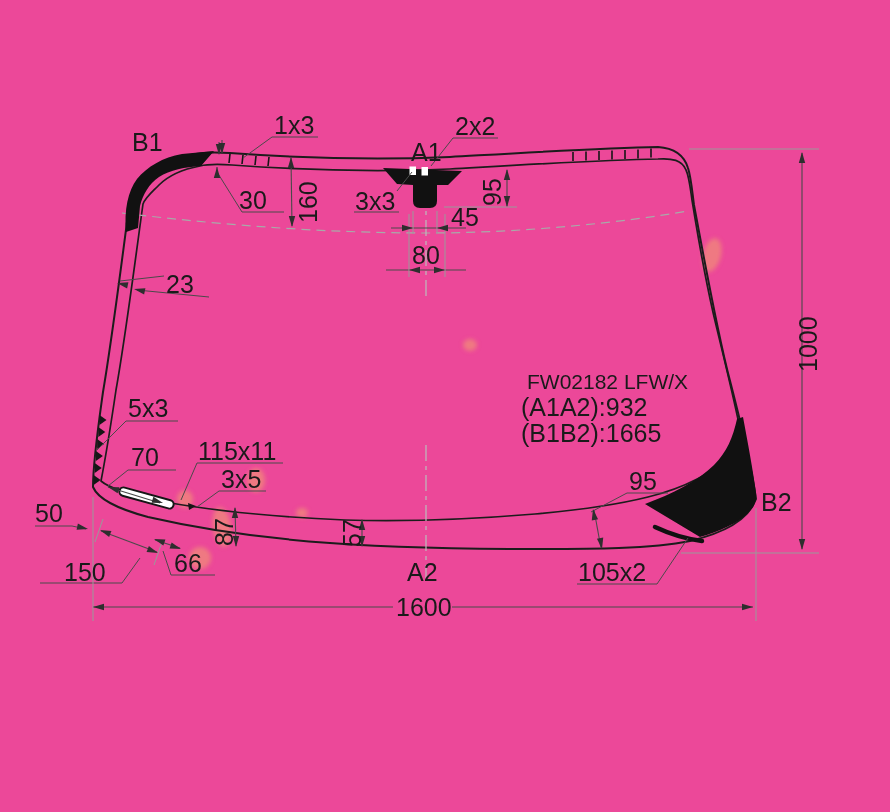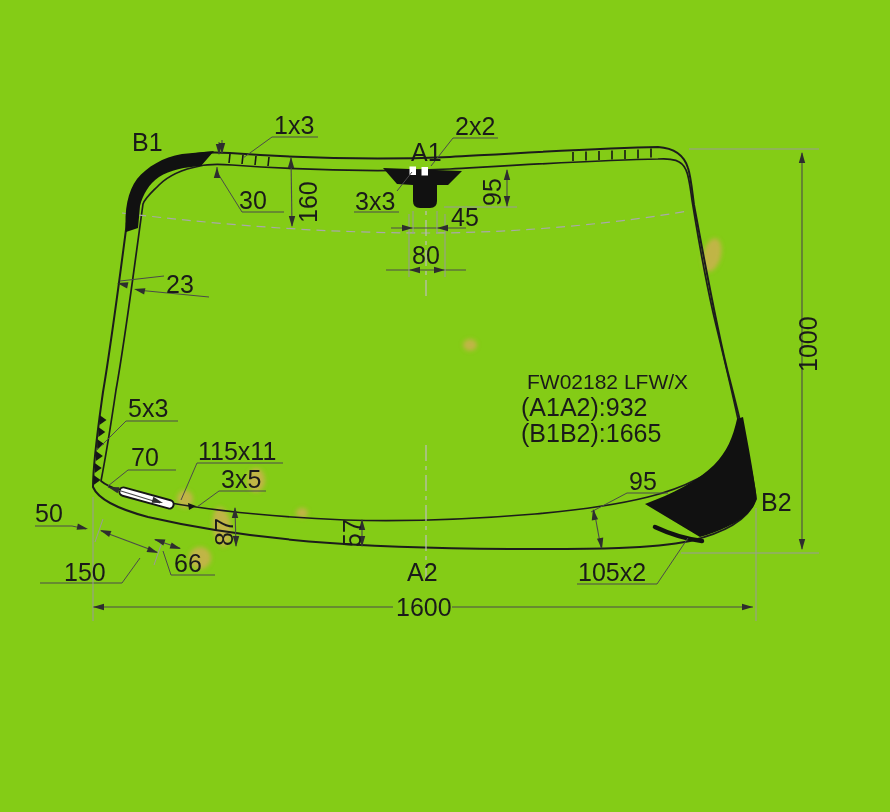--- a/index.html
+++ b/index.html
@@ -1,16 +1,16 @@
 <!DOCTYPE html>
 <html><head>
 <meta charset="utf-8">
 <style>
   html,body{margin:0;padding:0;background:#fff;}
-  #stage{position:relative;width:890px;height:812px;background:#84cc16;overflow:hidden;
+  #stage{position:relative;width:890px;height:812px;background:#ec4899;overflow:hidden;
          font-family:"Liberation Sans", sans-serif;}
   svg{display:block}
   text{fill:#1a1a1a;font-family:"Liberation Sans", sans-serif;}
   .glass{fill:none;stroke:#1c1c1c;stroke-width:2;stroke-linejoin:round;}
   .blackfill{fill:#111;stroke:none;}
   .dim{stroke:#4a4a4a;stroke-width:1.1;fill:none;}
   .ext{stroke:#9a9a9a;stroke-width:1;fill:none;}
   .lead{stroke:#4a4a4a;stroke-width:1;fill:none;}
   .dash{stroke:#a9a9a9;stroke-width:1.2;fill:none;stroke-dasharray:9 6;}
   .cline{stroke:#bdbdbd;stroke-width:1.2;fill:none;stroke-dasharray:16 5 4 5;}

